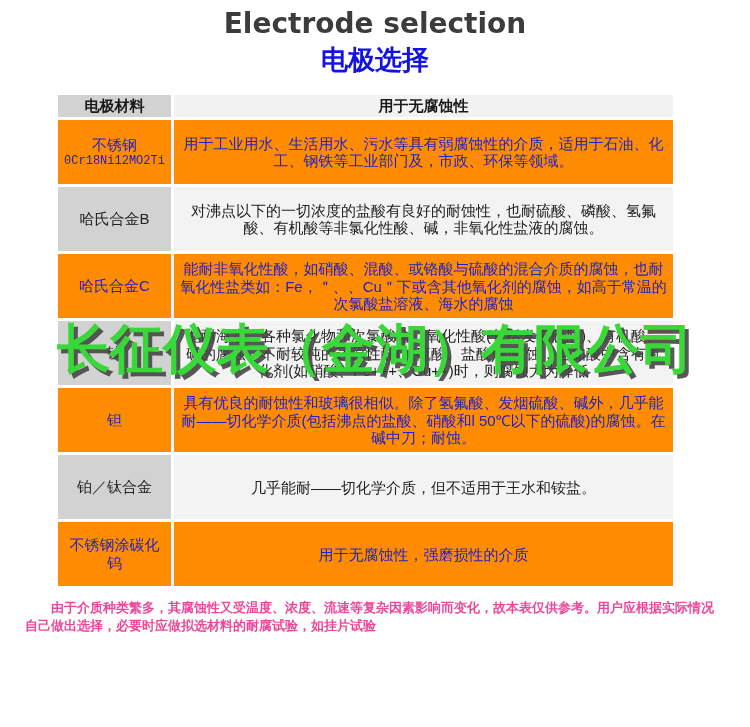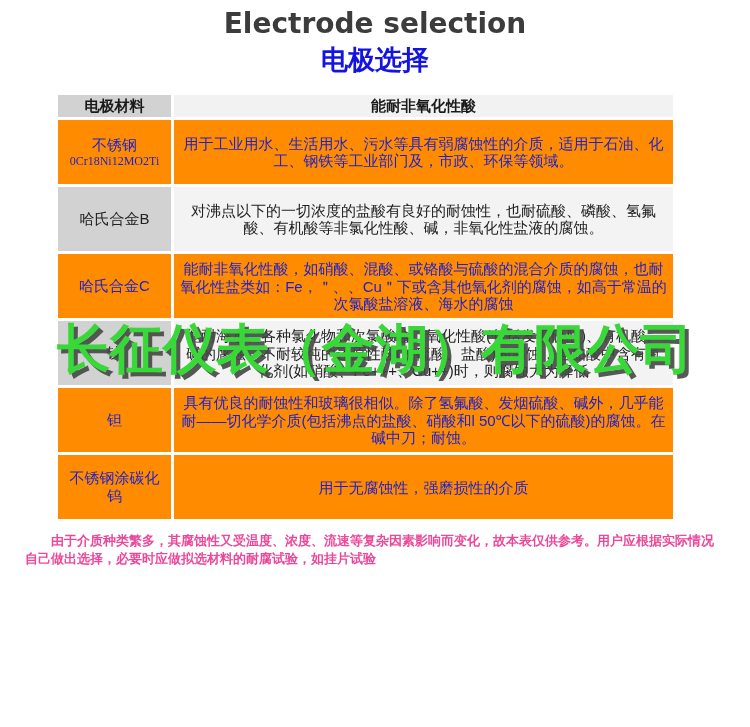--- a/index.html
+++ b/index.html
@@ -43,21 +43,21 @@
     word-break:break-word;
   }
   tr.hdr th { height:22px; font-size:15px; font-weight:bold; color:#1a1a1a; }
   th.hdr-left  { background:#d2d2d2; }
   th.hdr-right { background:#f2f2f2; }
   tbody tr { height:64px; }
   td.mat  { background:#d2d2d2; color:#222222; font-size:15px; line-height:1.2; }
   td.desc { background:#f3f3f3; color:#222222; font-size:15px; line-height:1.18; }
   tr.hl td.mat, tr.hl td.desc { background:#ff8c00; color:#2121cc; }
   .mat-sub {
-    font-family:Liberation Serif, serif;
+    font-family:Liberation Mono, monospace;
     font-size:12px;
     letter-spacing:0;
   }
   .footnote {
     margin:10px 25px 0 25px;
     font-size:13px;
     font-weight:bold;
     color:#ec4899;
     line-height:1.35;
   }
@@ -83,21 +83,21 @@
 <div class="page-subtitle">电极选择</div>
 
 <table class="spec">
   <colgroup>
       <col class="c1">
       <col class="c2">
     </colgroup>
   <thead>
     <tr class="hdr">
       <th class="hdr-left">电极材料</th>
-      <th class="hdr-right">能耐非氧化性酸</th>
+      <th class="hdr-right">用于无腐蚀性</th>
     </tr>
   </thead>
   <tbody id="rows">
   <tr class="hl">
     <td class="mat">
       <div class="mat-name">不锈钢</div>
       <div class="mat-sub">0Cr18Ni12MO2Ti</div>
     </td>
     <td class="desc">用于工业用水、生活用水、污水等具有弱腐蚀性的介质，适用于石油、化工、钢铁等工业部门及，市政、环保等领域。</td>
   </tr>
@@ -127,20 +127,27 @@
   </tr>
 
   <tr class="hl">
     <td class="mat">
       <div class="mat-name">钽</div>
 
     </td>
     <td class="desc">具有优良的耐蚀性和玻璃很相似。除了氢氟酸、发烟硫酸、碱外，几乎能耐——切化学介质(包括沸点的盐酸、硝酸和l 50℃以下的硫酸)的腐蚀。在碱中刀；耐蚀。</td>
   </tr>
 
+  <tr>
+    <td class="mat">
+      <div class="mat-name">铂／钛合金</div>
+
+    </td>
+    <td class="desc">几乎能耐——切化学介质，但不适用于王水和铵盐。</td>
+  </tr>
 
   <tr class="hl">
     <td class="mat">
       <div class="mat-name">不锈钢涂碳化钨</div>
 
     </td>
     <td class="desc">用于无腐蚀性，强磨损性的介质</td>
   </tr>
 </tbody>
 </table>

